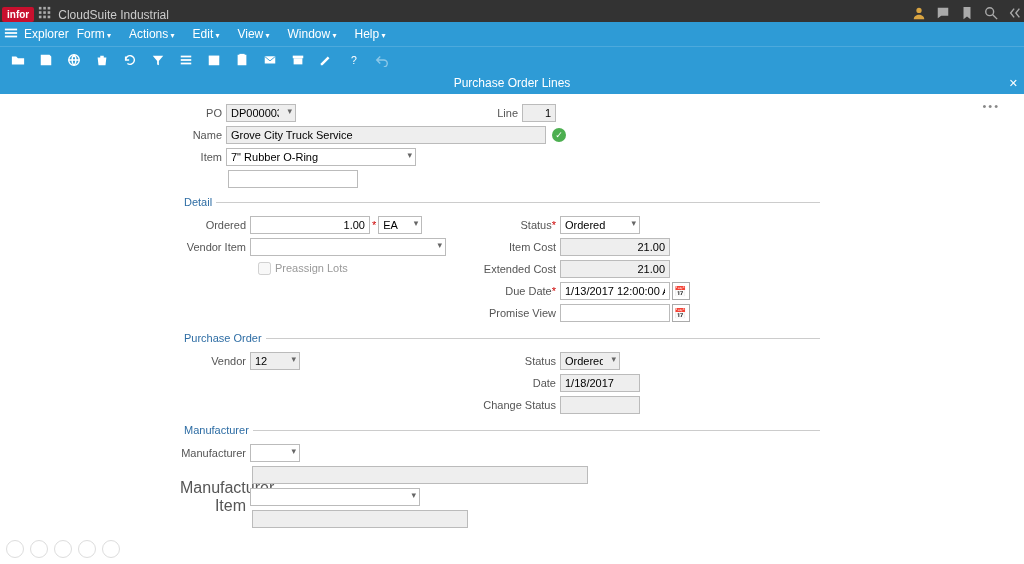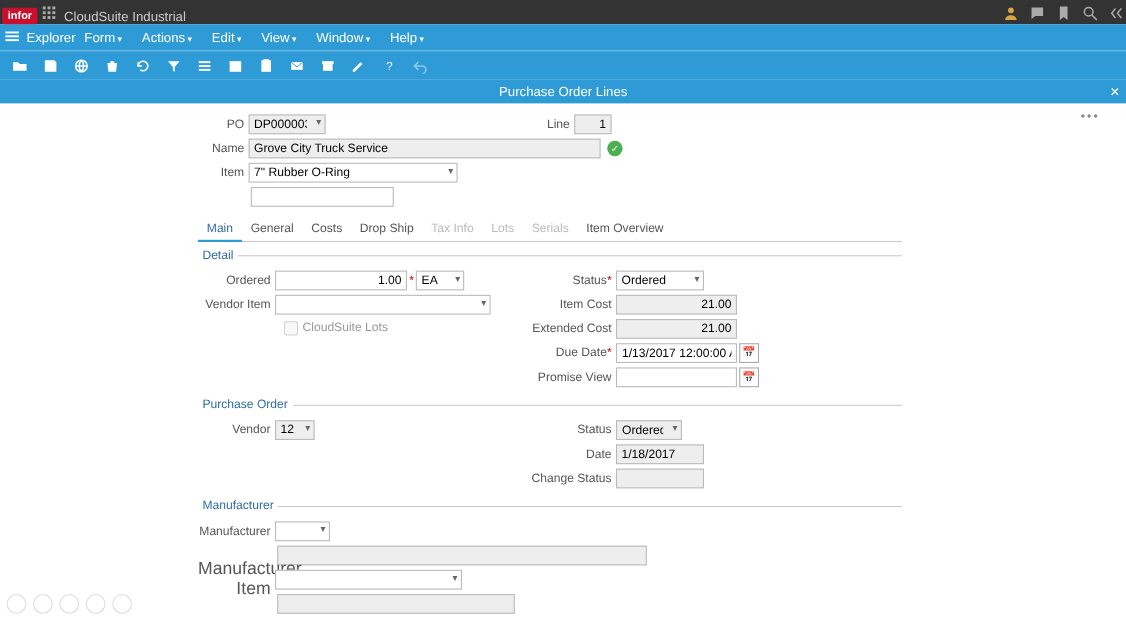--- a/index.html
+++ b/index.html
@@ -227,48 +227,38 @@
     <div class="row">
       <div class="label" style="width:226px">Item</div>
       <div class="dropdown"><input class="field white" style="width: 190px;" value="7&quot; Rubber O-Ring"></div>
     </div>
     <div class="row">
       <div style="width:228px"></div>
       <input class="field white" style="width: 130px;">
     </div>
   </div>
 
-  <div class="tabs">
-    <div class="tab active">Main</div>
-    <div class="tab">General</div>
-    <div class="tab">Costs</div>
-    <div class="tab">Drop Ship</div>
-    <div class="tab disabled">Tax Info</div>
-    <div class="tab disabled">Lots</div>
-    <div class="tab disabled">Serials</div>
-    <div class="tab">Item Overview</div>
-  </div>
 
   <fieldset>
     <legend>Detail</legend>
     <div class="two-col">
       <div class="col" style="flex:0 0 300px">
         <div class="row">
           <div class="label" style="width:70px">Ordered</div>
           <input class="field white" style="width: 120px; text-align: right;" value="1.00">
           <span style="color:#c00;margin:0 2px">*</span>
           <div class="dropdown"><input class="field white" style="width: 44px;" value="EA"></div>
         </div>
         <div class="row">
           <div class="label" style="width:70px">Vendor Item</div>
           <div class="dropdown"><input class="field white" style="width: 196px;"></div>
         </div>
         <div class="checkbox-row">
           <input type="checkbox" disabled="" style="">
-            <span>CloudSuite Lots</span>
+            <span>Preassign Lots</span>
         </div>
       </div>
       <div class="col">
         <div class="row">
           <div class="label req" style="width:80px">Status</div>
           <div class="dropdown"><input class="field white" style="width: 80px;" value="Ordered"></div>
         </div>
         <div class="row">
           <div class="label" style="width:80px">Item Cost</div>
           <input class="field readonly" style="width: 110px; text-align: right;" readonly="" value="21.00">
@@ -290,21 +280,21 @@
       </div>
     </div>
   </fieldset>
 
   <fieldset>
     <legend>Purchase Order</legend>
     <div class="two-col">
       <div class="col" style="flex:0 0 300px">
         <div class="row">
           <div class="label" style="width:70px">Vendor</div>
-          <div class="dropdown"><input class="field readonly" style="width: 36px;" value="12"></div>
+          <div class="dropdown"><input class="field readonly" style="width: 50px;" value="12"></div>
         </div>
       </div>
       <div class="col">
         <div class="row">
           <div class="label" style="width:80px">Status</div>
           <div class="dropdown"><input class="field readonly" style="width: 60px;" value="Ordered"></div>
         </div>
         <div class="row">
           <div class="label" style="width:80px">Date</div>
           <input class="field readonly" style="width: 80px;" readonly="" value="1/18/2017">

